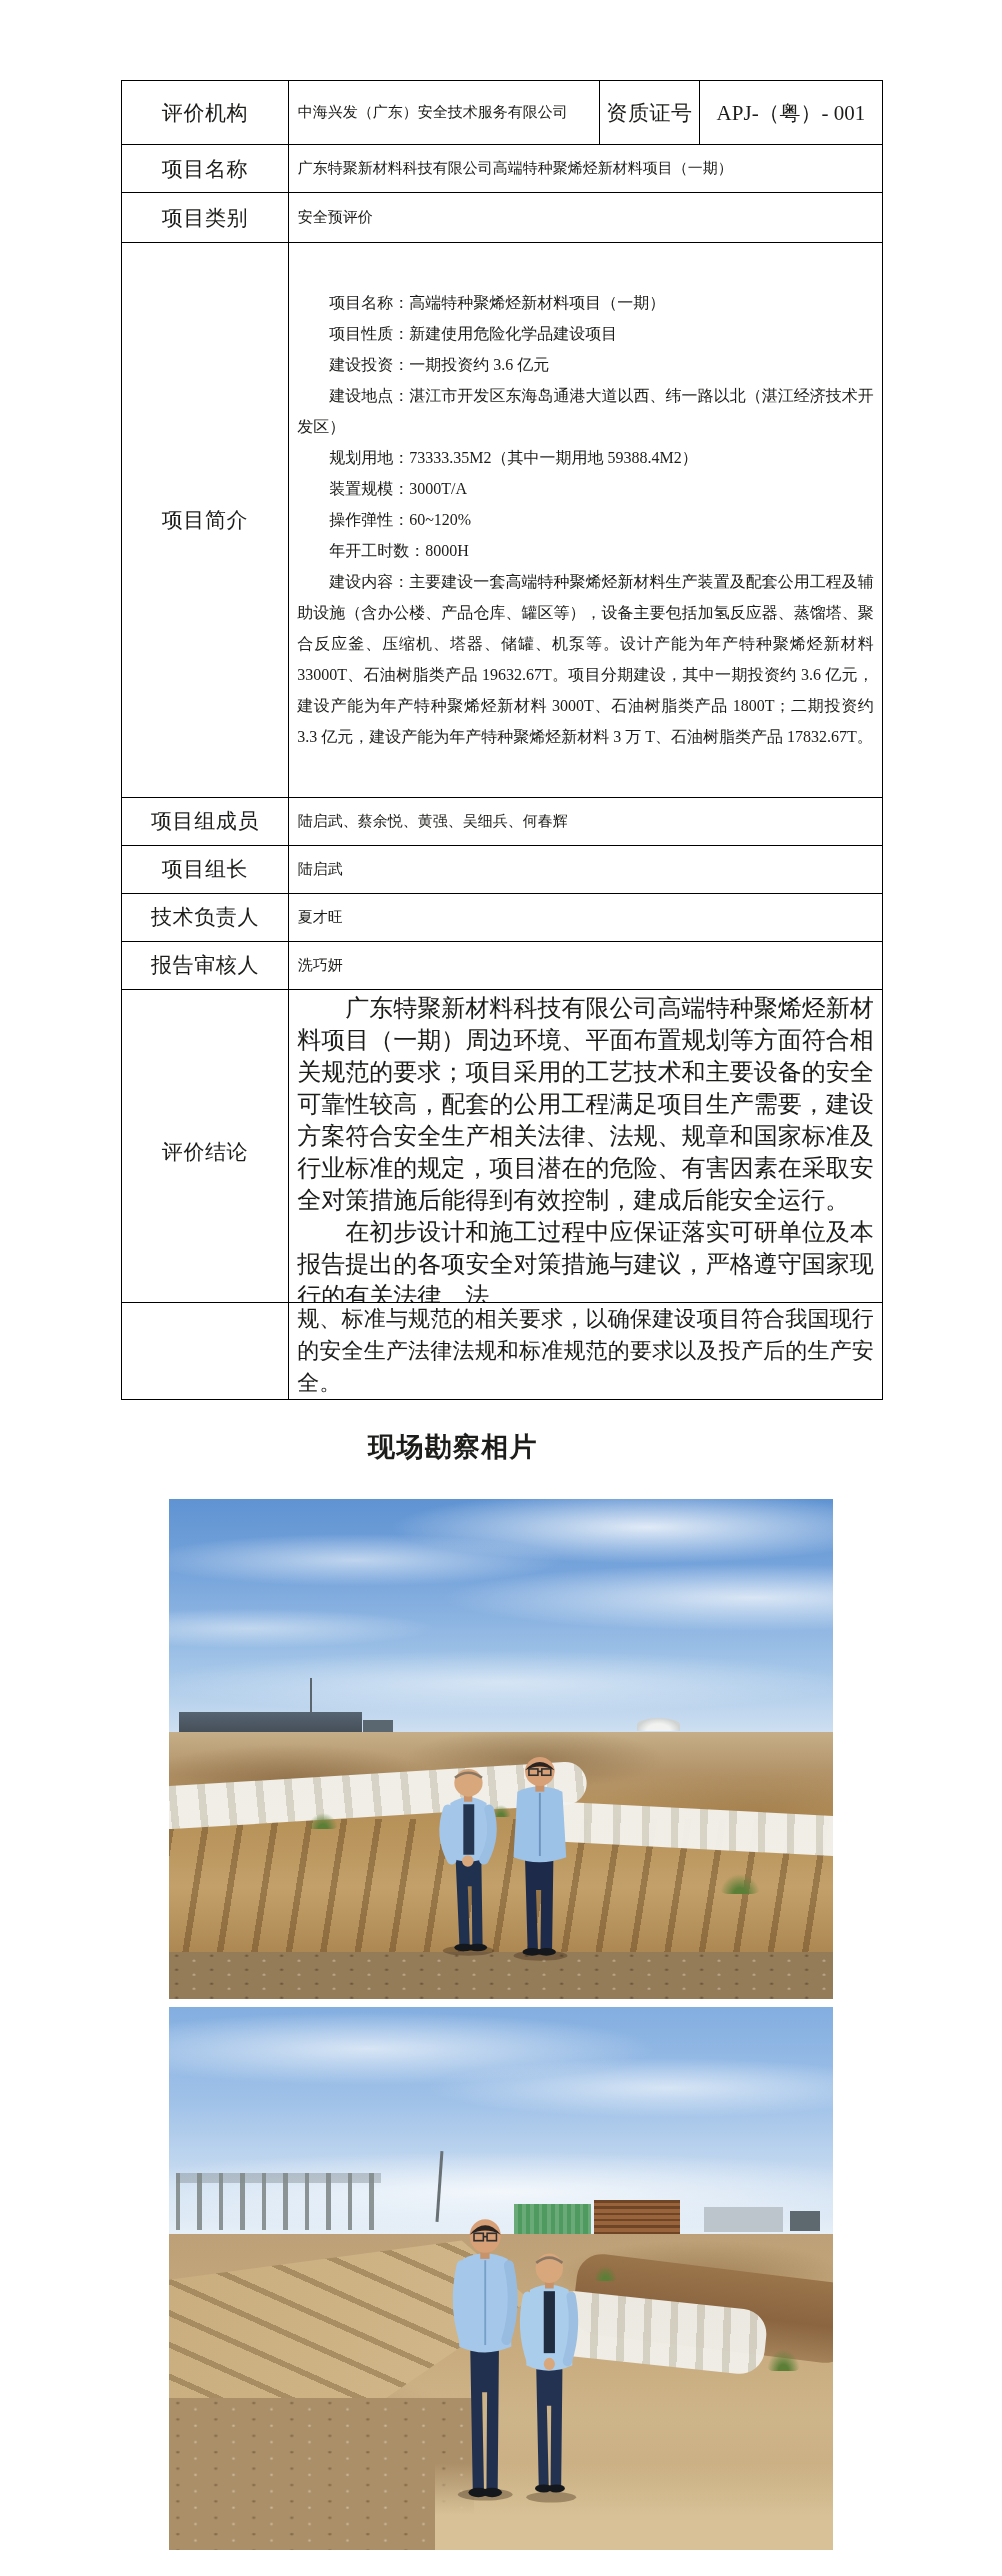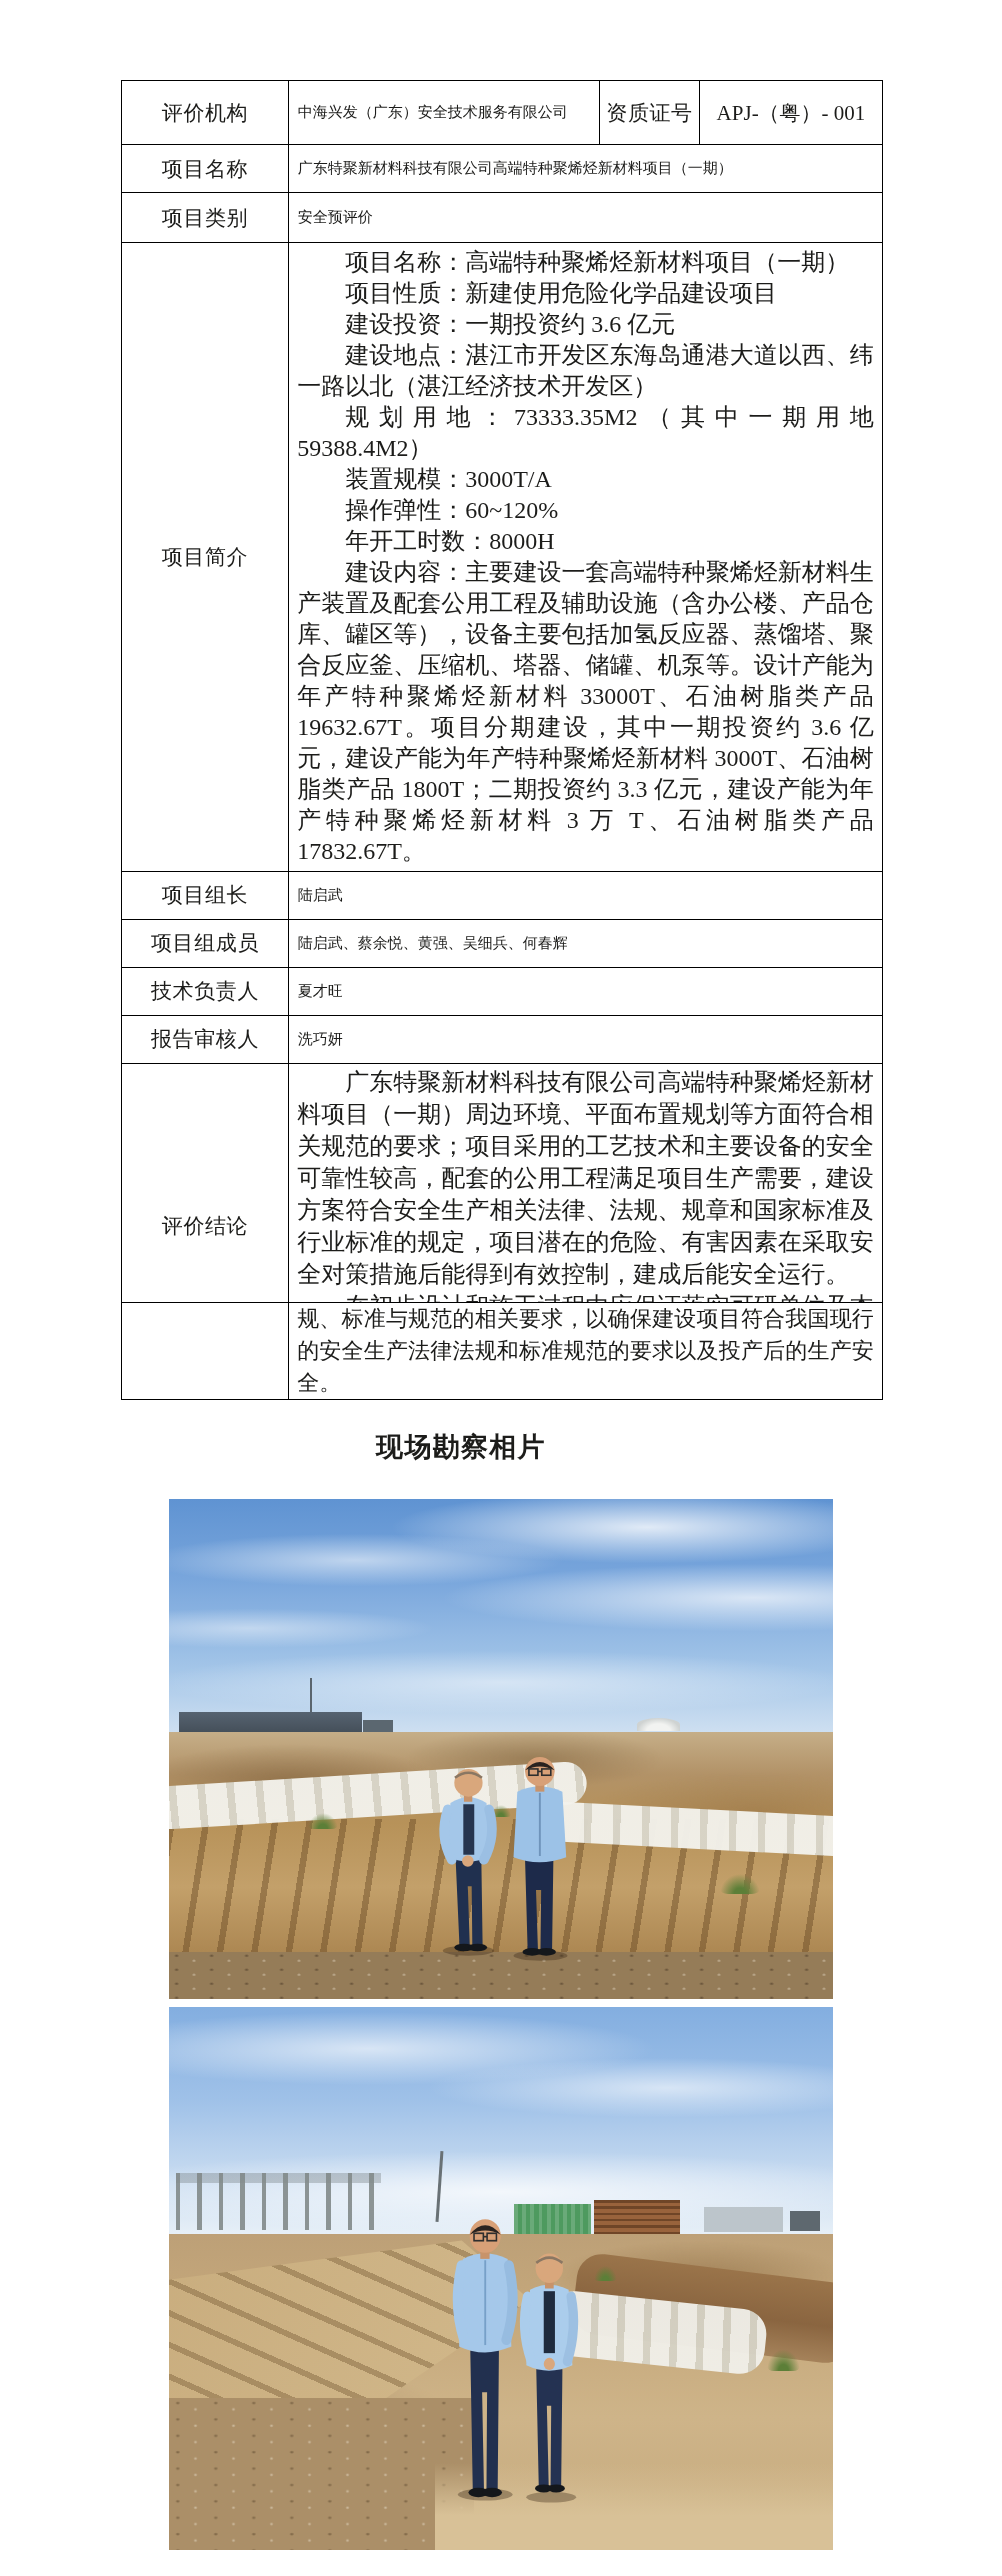--- a/index.html
+++ b/index.html
@@ -19,26 +19,26 @@
   tr.r2 td{height:47px;}
   tr.r3 td{height:49px;}
   tr.r4 td{height:546px;}
   tr.rp td{height:47px;}
   tr.r10 td{height:259px;}
   .cont-table td{height:62px;}
   .agency-val{line-height:29px;padding-right:19px;}
   .oneline{white-space:nowrap;font-size:20px;}
   .multi{vertical-align:middle;}
   .multi p{margin:0;text-indent:2em;text-align:justify;}
-  .brief-cell{font-size:24px;line-height:31px;padding:3.8px 8.2px;}
+  .brief-cell{font-size:16px;line-height:31px;padding:3.8px 8.2px;}
   .concl-cell{font-size:24px;line-height:32px;padding:2.5px 8.2px;}
   .cont-text{font-size:22px;line-height:32px;text-align:justify;vertical-align:middle;padding:0 8.2px;}
   
   .section-title{
-    position:absolute;left:8px;top:1429px;width:906px;text-align:center;
+    position:absolute;left:0;top:1429px;width:906px;text-align:center;
     font-size:27px;font-weight:bold;letter-spacing:1.3px;
   }
   
   .photo{position:absolute;left:169px;width:664px;overflow:hidden;background:#cbb287;}
   .photo *{position:absolute;}
   .photo1{top:1499px;height:500px;}
   .photo2{top:2007px;height:543px;}
   
   .p1-sky{left:0;top:0;width:100%;height:47%;
     background:
@@ -151,26 +151,26 @@
         <p>建设投资：一期投资约 3.6 亿元</p>
         <p>建设地点：湛江市开发区东海岛通港大道以西、纬一路以北（湛江经济技术开发区）</p>
         <p>规划用地：73333.35M2（其中一期用地 59388.4M2）</p>
         <p>装置规模：3000T/A</p>
         <p>操作弹性：60~120%</p>
         <p>年开工时数：8000H</p>
         <p>建设内容：主要建设一套高端特种聚烯烃新材料生产装置及配套公用工程及辅助设施（含办公楼、产品仓库、罐区等），设备主要包括加氢反应器、蒸馏塔、聚合反应釜、压缩机、塔器、储罐、机泵等。设计产能为年产特种聚烯烃新材料 33000T、石油树脂类产品 19632.67T。项目分期建设，其中一期投资约 3.6 亿元，建设产能为年产特种聚烯烃新材料 3000T、石油树脂类产品 1800T；二期投资约 3.3 亿元，建设产能为年产特种聚烯烃新材料 3 万 T、石油树脂类产品 17832.67T。</p>
       </td>
     </tr>
     <tr class="rp">
+      <td class="lab">项目组成员</td>
+      <td class="val" colspan="3">陆启武、蔡余悦、黄强、吴细兵、何春辉</td>
+    </tr>
+    <tr class="rp">
       <td class="lab">项目组长</td>
       <td class="val" colspan="3">陆启武</td>
-    </tr>
-    <tr class="rp">
-      <td class="lab">项目组成员</td>
-      <td class="val" colspan="3">陆启武、蔡余悦、黄强、吴细兵、何春辉</td>
     </tr>
     <tr class="rp">
       <td class="lab">技术负责人</td>
       <td class="val" colspan="3">夏才旺</td>
     </tr>
     <tr class="rp">
       <td class="lab">报告审核人</td>
       <td class="val" colspan="3">洗巧妍</td>
     </tr>
     <tr class="r10">

